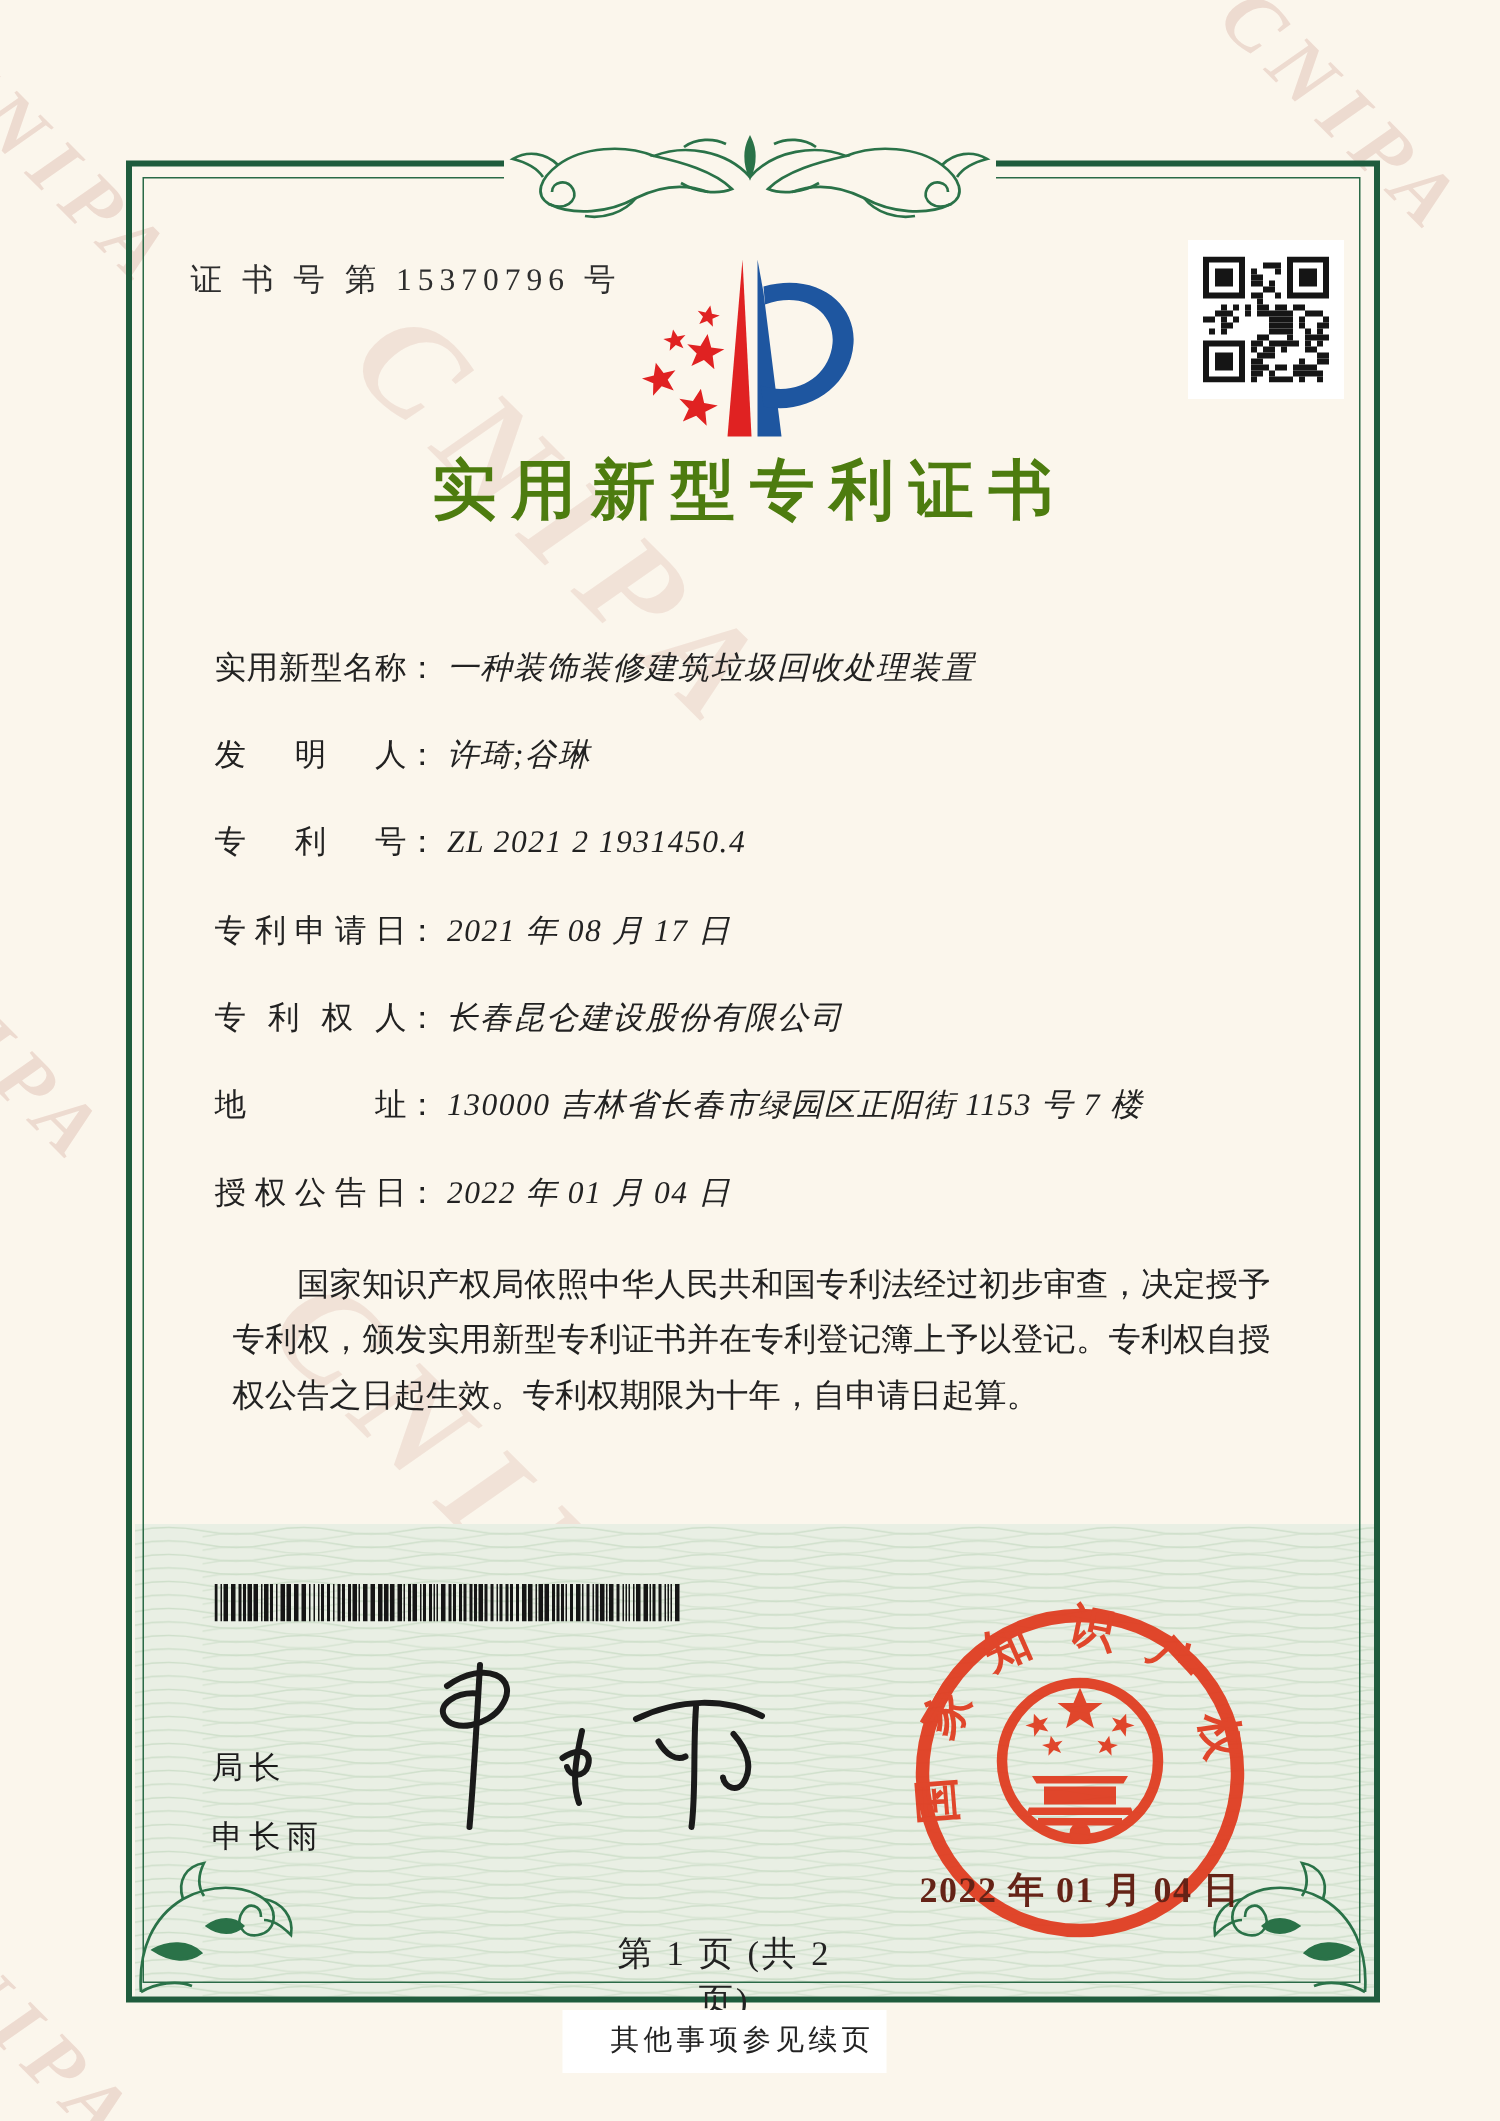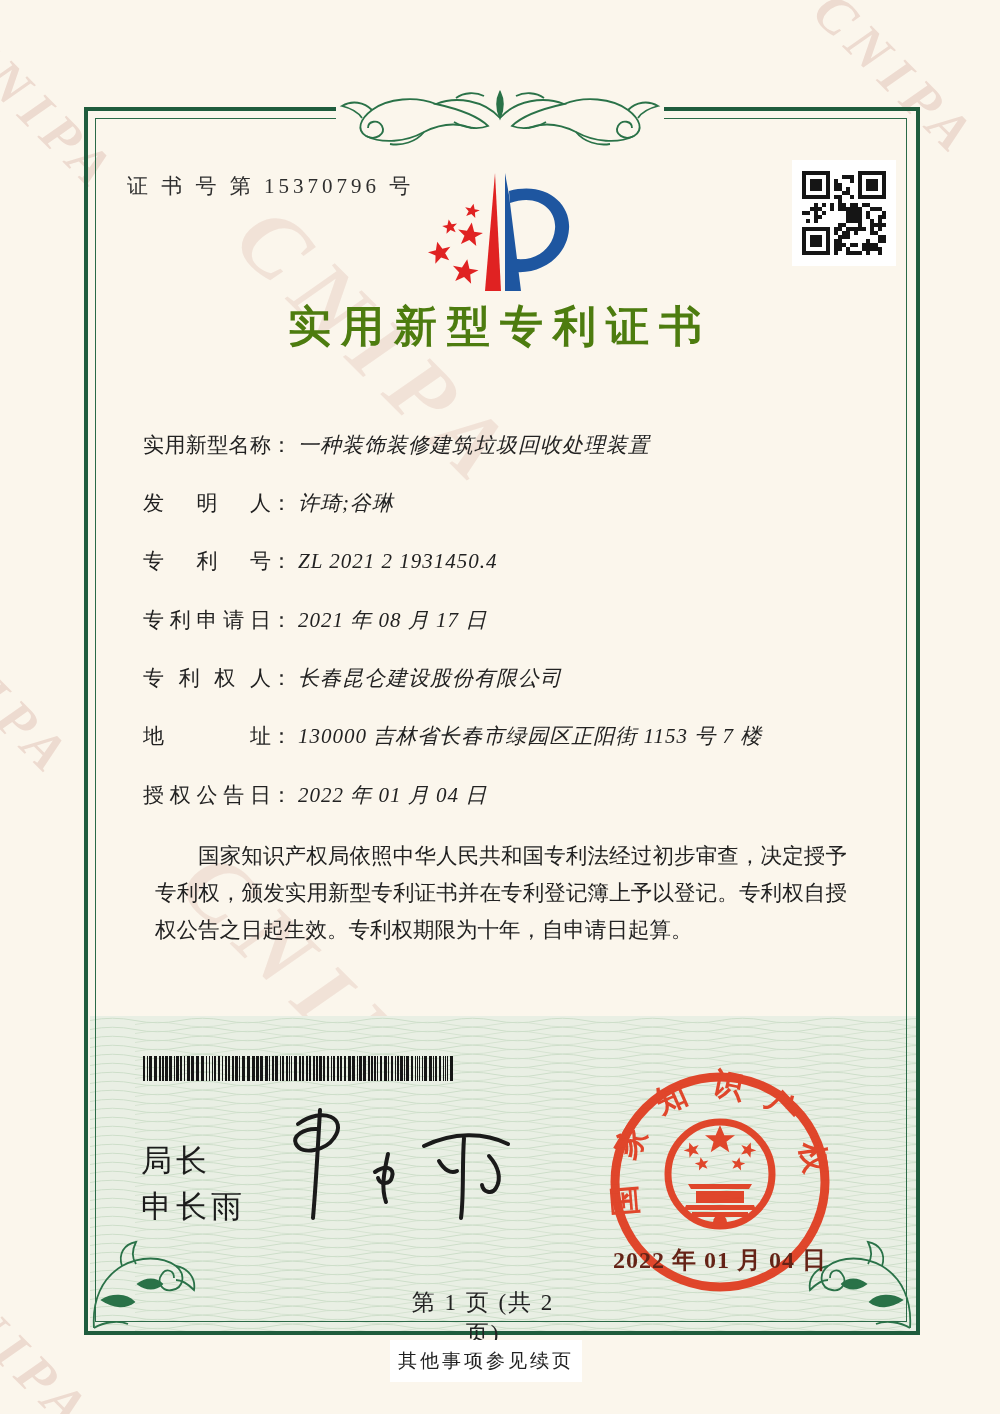--- a/index.html
+++ b/index.html
@@ -38,27 +38,27 @@
   .grant-right{position:absolute;left:372px;top:0;white-space:nowrap;}
 
   
   .bodytext{left:143px;top:826px;width:716px;font-size:21.5px;line-height:37px;
             text-align:justify;z-index:4;}
   .bodytext p{margin:12px;text-indent:2em;}
 
   
   .band{left:90px;top:1016px;width:826px;height:315px;z-index:2;}
   .barcode-box{left:143px;top:1056px;z-index:4;}
-  .signer{left:141px;font-size:31px;letter-spacing:4px;z-index:4;color:#1c1c1c;}
+  .signer{left:141px;font-size:21px;letter-spacing:4px;z-index:4;color:#1c1c1c;margin-top:24px;}
   .signature{left:268px;top:1104px;z-index:4;}
   .seal{left:600px;top:1062px;z-index:5;opacity:.93;}
   .pagenum{left:398px;top:1287px;width:170px;text-align:center;font-size:23px;
            letter-spacing:2px;z-index:4;color:#222;}
-  .footer-note{left:390px;top:1340px;width:192px;height:42px;background:#fff;z-index:4;
-               text-align:center;line-height:42px;font-size:19px;letter-spacing:3px;color:#222;}
+  .footer-note{left:375px;top:1340px;width:192px;height:42px;background:#fff;z-index:4;
+               text-align:center;line-height:42px;font-size:19px;letter-spacing:3px;color:#222;padding-left:24px;}
 </style>
 </head>
 <body>
 
 <div class="wm wm-small" style="left:-15px;top:15px;">CNIPA</div>
 <div class="wm wm-small" style="left:845px;top:-20px;">CNIPA</div>
 <div class="wm wm-small" style="left:-60px;top:600px;">CNIPA</div>
 <div class="wm wm-small" style="left:-40px;top:1255px;">CNIPA</div>
 <div class="wm wm-big" style="left:290px;top:185px;">CNIPA</div>
 <div class="wm wm-big" style="left:235px;top:830px;">CNIPA</div>

